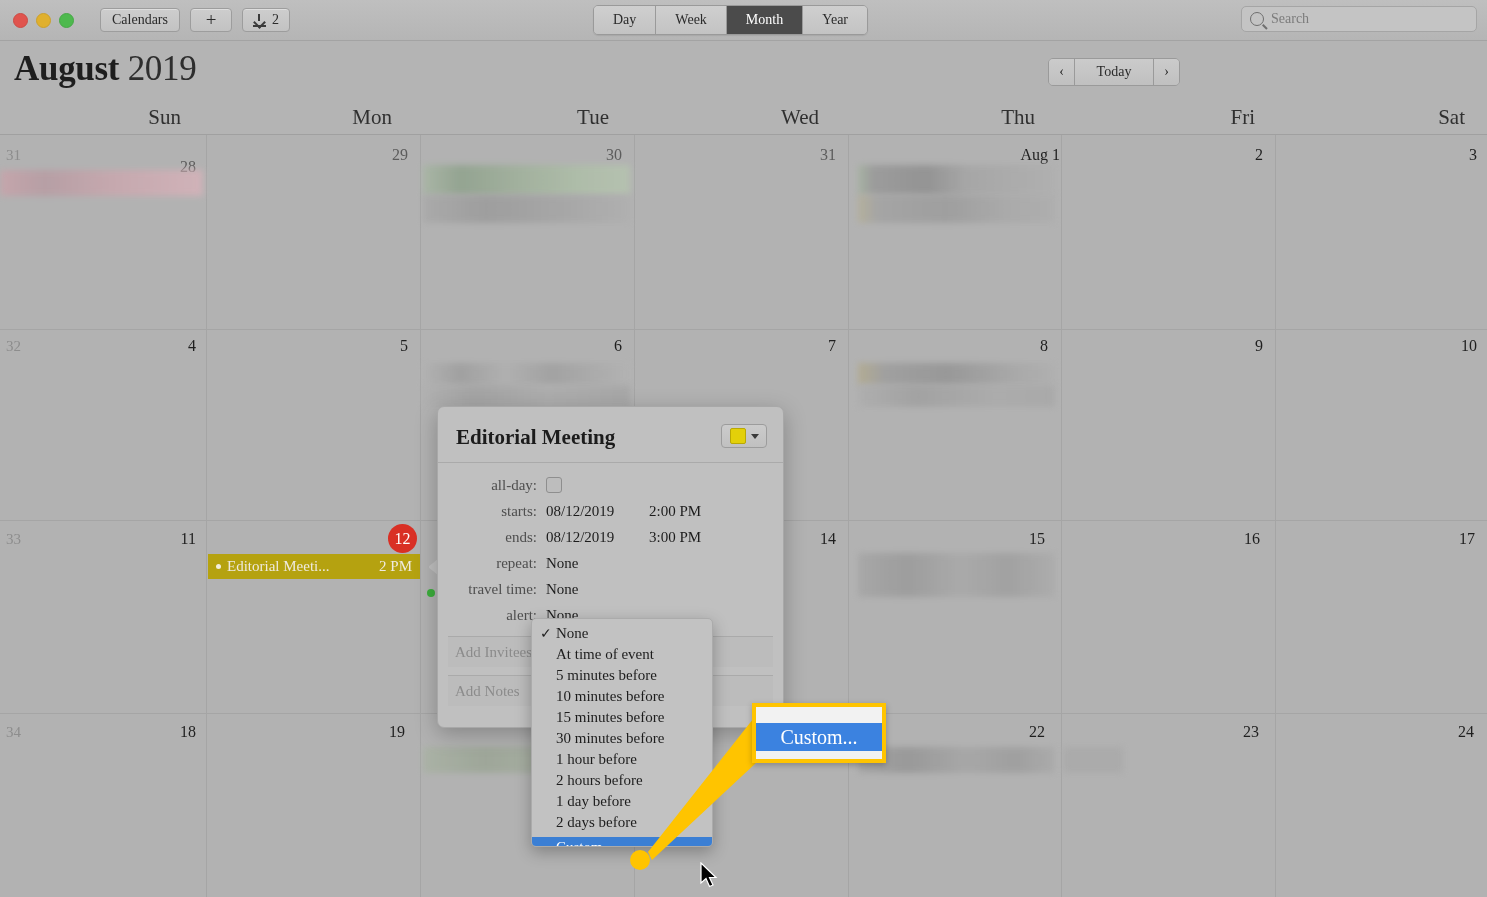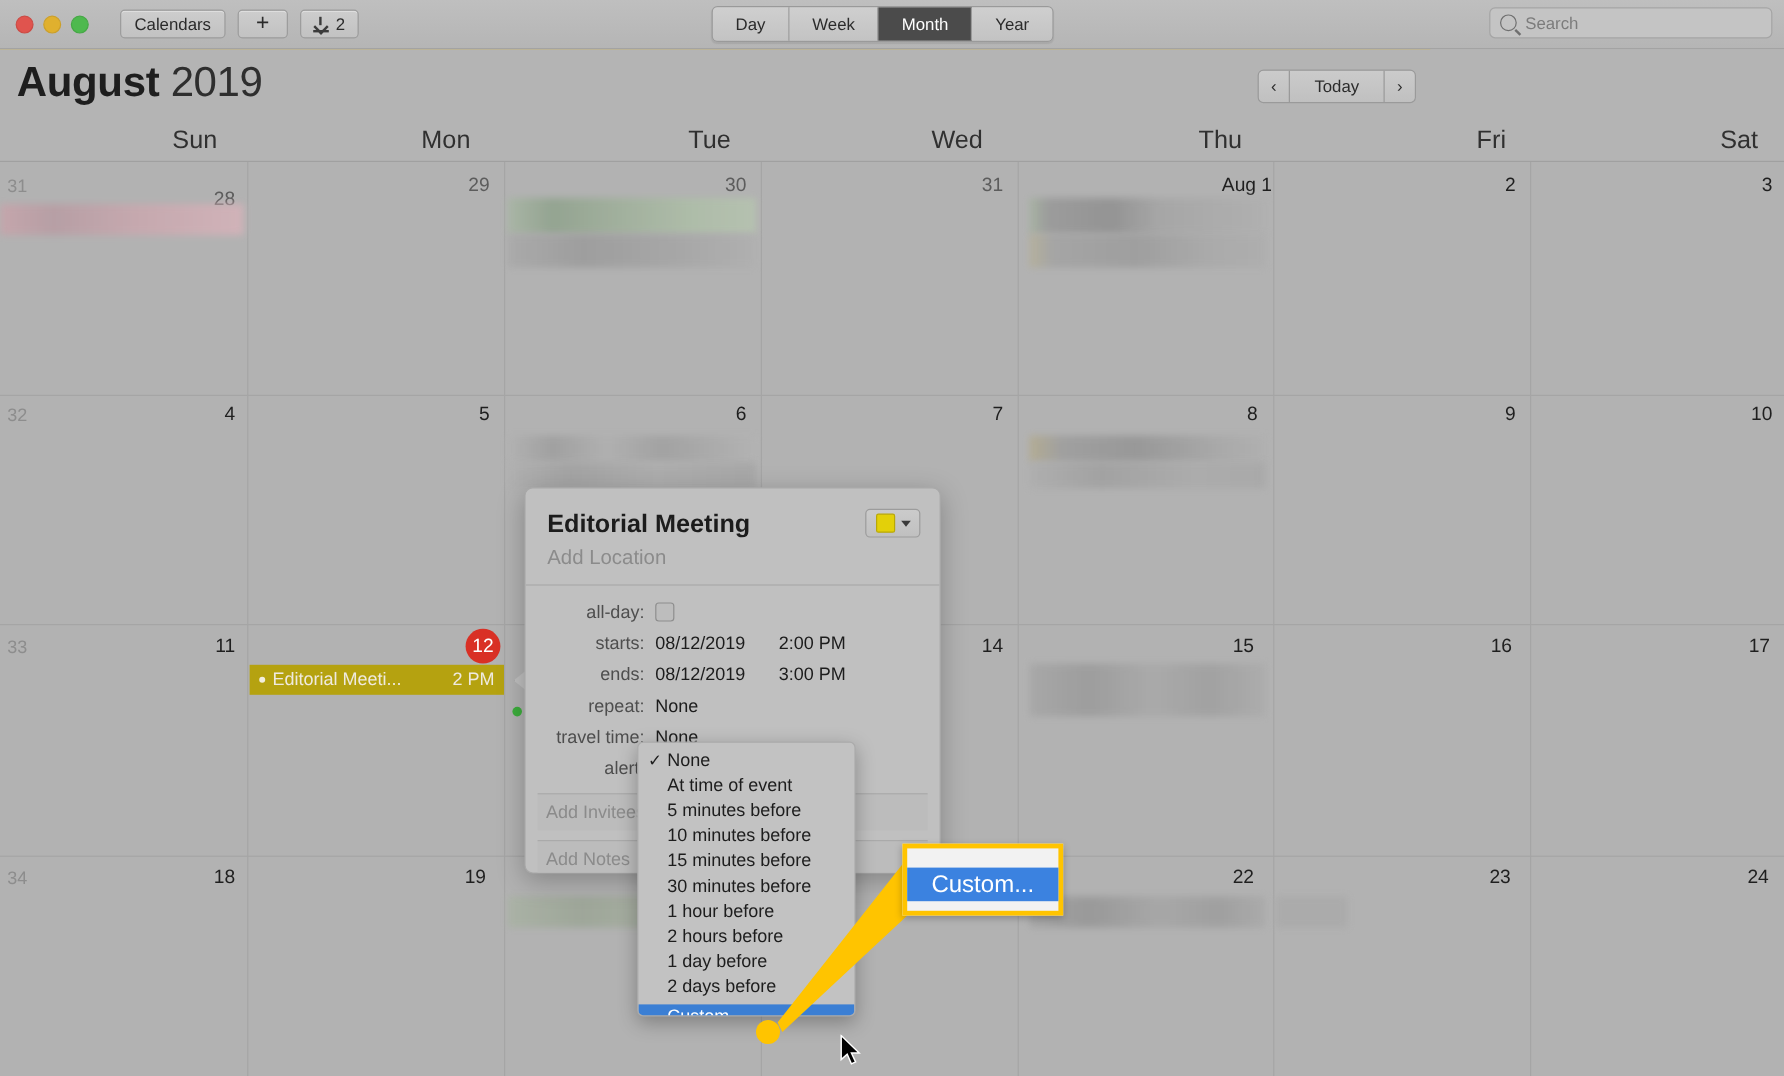--- a/index.html
+++ b/index.html
@@ -2,21 +2,21 @@
 <html><head>
 <meta charset="utf-8">
 <style>
   html,body{margin:0;padding:0;}
   body{
     width:1487px;height:897px;overflow:hidden;
     font-family:"Liberation Sans", sans-serif;
     background:#b8b8b8;
     -webkit-font-smoothing:antialiased;
   }
-  .app{position:relative;width:1192px;height:897px;background:#eab308;}
+  .app{position:relative;width:1192px;height:897px;background:#eab308;font-family:Liberation Serif, serif;}
 
   
   .titlebar{
     position:absolute;left:0;top:0;width:1487px;height:40px;
     background:linear-gradient(#bfbfbf,#b5b5b5);
     border-bottom:1px solid #a3a3a3;
     display:flex;align-items:center;
   }
   .lights{display:flex;gap:8px;margin-left:13px;}
   .light{width:13px;height:13px;border-radius:50%;}
@@ -333,21 +333,20 @@
     <span class="dot"></span>
     <span class="ttl">Editorial Meeti...</span>
     <span class="tm">2 PM</span>
   </div>
   <div class="greendot"></div>
 
   <div class="pop-arrow"></div>
   <div class="popover">
     <div class="pop-head">
       <div class="pop-title">Editorial Meeting</div>
-      <div class="pop-loc">Add Location</div>
       <div class="swatch">
         <span class="sw"></span>
         <span class="chev"></span>
       </div>
     </div>
     <div class="pop-sep"></div>
     <div class="pop-body">
 
       <div class="frow">
         <span class="flabel">all-day:</span>

